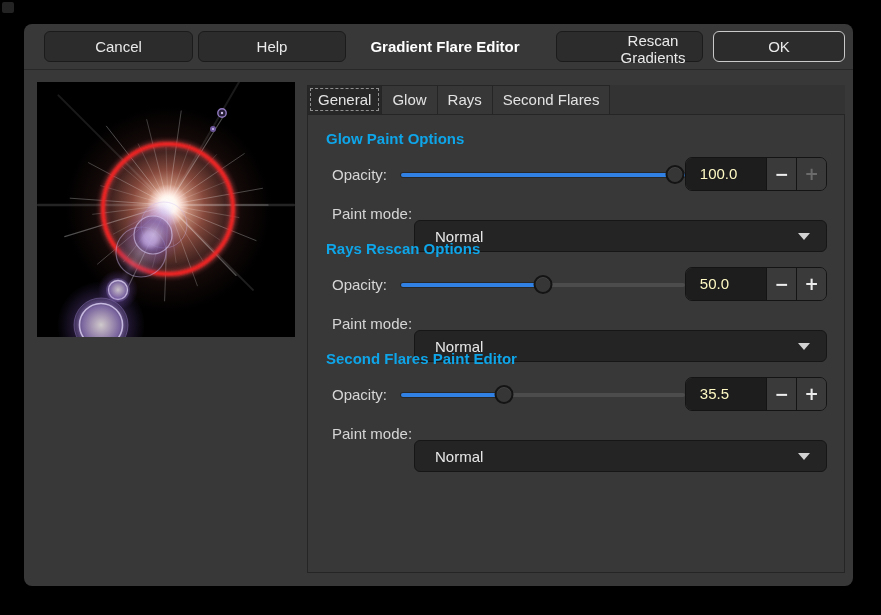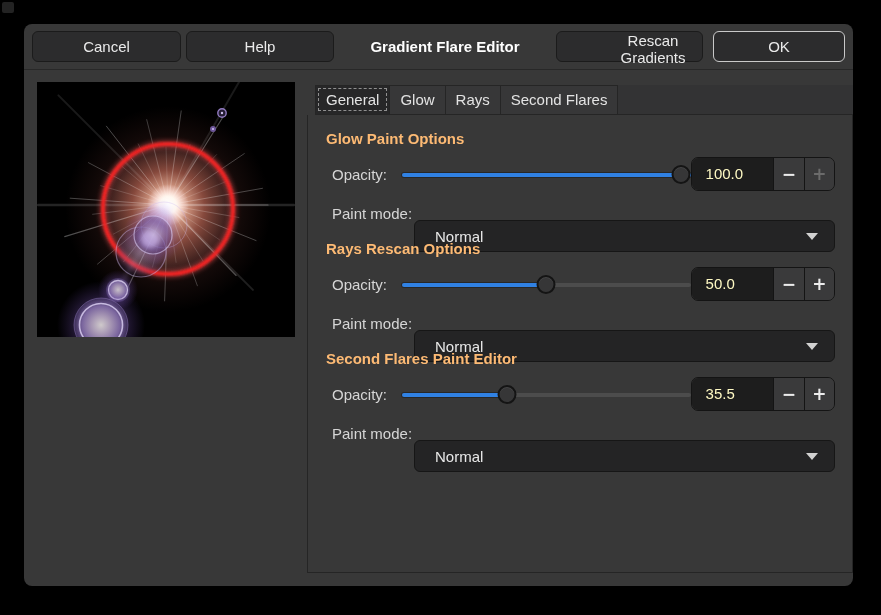--- a/index.html
+++ b/index.html
@@ -5,40 +5,40 @@
   html,body{margin:0;padding:0;background:#000;}
   .screen{position:relative;width:881px;height:615px;background:#000;overflow:hidden;
           font-family:"Liberation Sans","DejaVu Sans",sans-serif;}
   .corner-artifact{position:absolute;left:2px;top:2px;width:12px;height:11px;background:#232323;border-radius:2px;}
   .dialog{position:absolute;left:24px;top:24px;width:829px;height:562px;background:#383838;border-radius:8px;}
 
   
   .header{position:absolute;top:0;left:0;right:0;height:46px;display:flex;align-items:center;
           padding:0 8px;box-sizing:border-box;border-bottom:1px solid #282828;}
   .btn{height:31px;background:#2c2c2d;border:1px solid #1b1b1b;border-radius:6px;color:#eaeaea;
-       font-size:15px;font-family:inherit;padding:0;cursor:default;}
+       font-size:15px;font-family:inherit;padding:0;cursor:default;margin-left:12px;}
   .btn-cancel{width:149px;}
   .btn-help{width:148px;margin-left:5px;}
   .title{flex:1;text-align:center;font-weight:bold;font-size:15px;color:#ffffff;}
   .btn-rescan{width:147px;padding-left:47px;}
   .btn-ok{width:132px;margin-left:10px;border-color:#c9c9c9;}
 
   
   .preview{position:absolute;left:13px;top:58px;width:258px;height:255px;background:#000;overflow:hidden;}
 
   
-  .notebook{position:absolute;left:283px;top:61px;width:538px;height:488px;padding-left:8px;}
+  .notebook{position:absolute;left:283px;top:61px;width:538px;height:488px;}
   .tabbar{display:flex;height:30px;background:#333334;border-bottom:1px solid #252525;box-sizing:border-box;}
   .tab{padding:0 10px;line-height:28px;font-size:15px;color:#e3e3e3;background:#373738;
        border:1px solid #252525;border-bottom:none;margin-right:-1px;box-sizing:border-box;}
   .tab.active{background:#272728;outline:1px dashed #909090;outline-offset:-4px;}
   .panel{position:absolute;left:0;top:30px;right:0;bottom:0;border:1px solid #252525;border-top:none;
          box-sizing:border-box;background:#383838;padding:14px 17px 0 18px;}
 
-  .section-title{font-size:15px;font-weight:bold;color:#fdba74;height:20px;line-height:20px;margin-bottom:8px;}
+  .section-title{font-size:15px;font-weight:bold;color:#0ea5e9;height:20px;line-height:20px;margin-bottom:8px;}
   .row{display:flex;align-items:center;}
   .op-row{height:34px;margin-bottom:6px;align-items:center;}
   .pm-row{height:32px;margin-bottom:10px;}
   .op-label,.pm-label{font-size:15px;color:#d6d6d6;padding-left:6px;box-sizing:border-box;}
   .op-label{width:77px;}
   .pm-label{width:88px;}
 
   
   .slider{position:relative;width:294px;height:21px;}
   .slider .track{position:absolute;left:0;right:0;top:9px;height:4px;background:#4c4c4c;border-radius:2px;}

